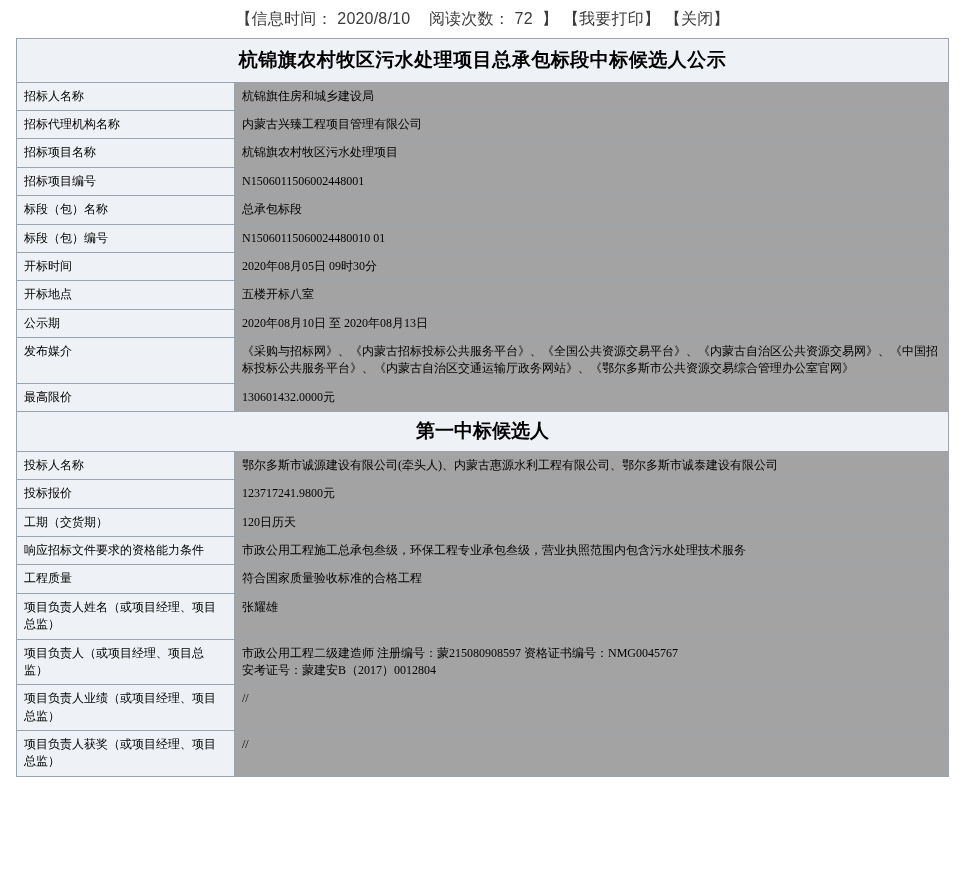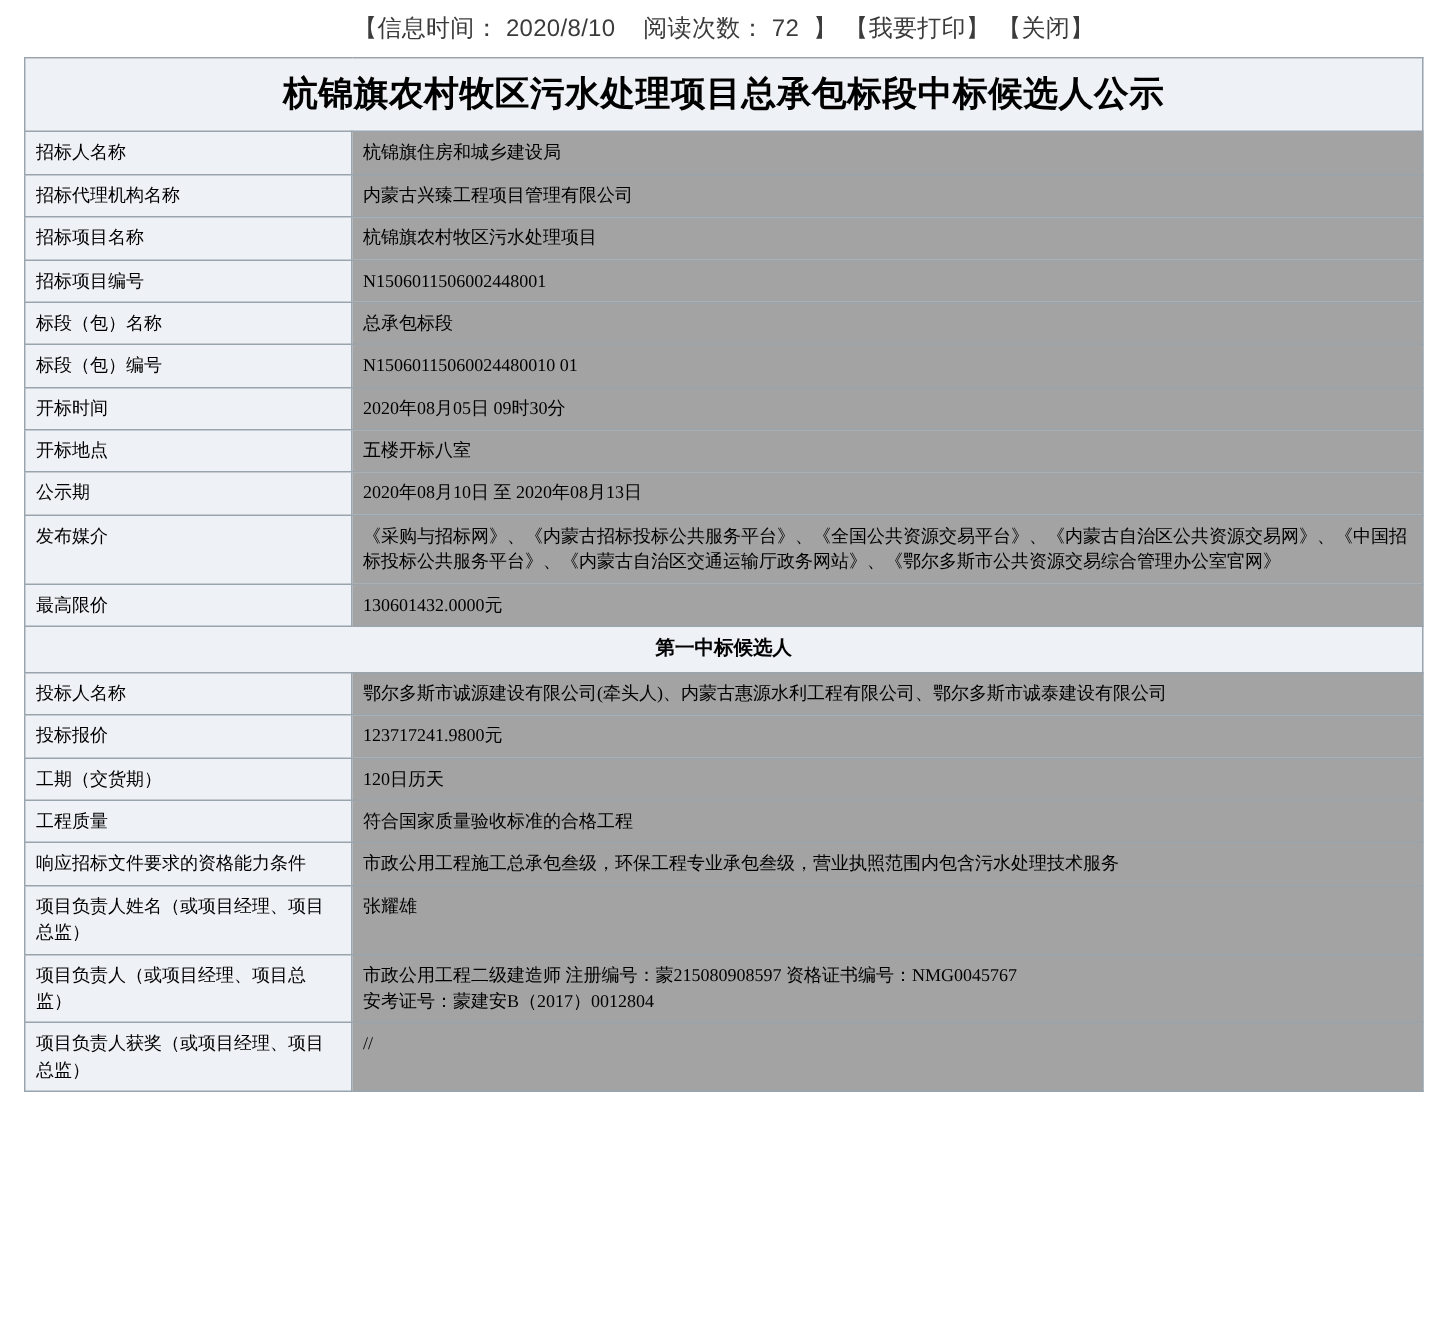--- a/index.html
+++ b/index.html
@@ -50,29 +50,29 @@
     background: #eef1f5;
     font-size: 14.5px;
     white-space: normal;
   }
   td.value {
     background: #a3a3a3;
   }
   tr.title-row td {
     text-align: center;
     font-weight: bold;
-    font-size: 23px;
+    font-size: 19px;
     background: #eef1f5;
     padding: 7px 0 8px 0;
     letter-spacing: 0.5px;
   }
   tr.section-row td {
     text-align: center;
     font-weight: bold;
-    font-size: 13px;
+    font-size: 19px;
     background: #eef1f5;
     padding: 5px 0 6px 0;
   }
   .media-cell {
     line-height: 1.75;
     padding-top: 9px;
     padding-bottom: 9px;
   }
   .label-mid {
     padding-top: 26px;
@@ -158,36 +158,40 @@
       </tr>
       <tr>
         <td class="label">投标报价</td>
         <td class="value">123717241.9800元</td>
       </tr>
       <tr>
         <td class="label">工期（交货期）</td>
         <td class="value">120日历天</td>
       </tr>
       <tr>
+        <td class="label">响应招标文件要求的资格能力条件</td>
+        <td class="value">市政公用工程施工总承包叁级，环保工程专业承包叁级，营业执照范围内包含污水处理技术服务</td>
+      </tr>
+      <tr>
         <td class="label">工程质量</td>
         <td class="value">符合国家质量验收标准的合格工程</td>
-      </tr>
-      <tr>
-        <td class="label">响应招标文件要求的资格能力条件</td>
-        <td class="value">市政公用工程施工总承包叁级，环保工程专业承包叁级，营业执照范围内包含污水处理技术服务</td>
       </tr>
       <tr>
         <td class="label">项目负责人姓名（或项目经理、项目总监）</td>
         <td class="value">张耀雄</td>
       </tr>
       <tr>
         <td class="label">项目负责人（或项目经理、项目总监）</td>
         <td class="value" style="white-space: pre-line;">市政公用工程二级建造师  注册编号：蒙215080908597 资格证书编号：NMG0045767
 安考证号：蒙建安B（2017）0012804</td>
       </tr>
       <tr>
+        <td class="label">项目负责人业绩（或项目经理、项目总监）</td>
+        <td class="value">//</td>
+      </tr>
+      <tr>
         <td class="label">项目负责人获奖（或项目经理、项目总监）</td>
         <td class="value">//</td>
       </tr>
 
     </tbody>
   </table>
 </div>
 
 </body></html>

